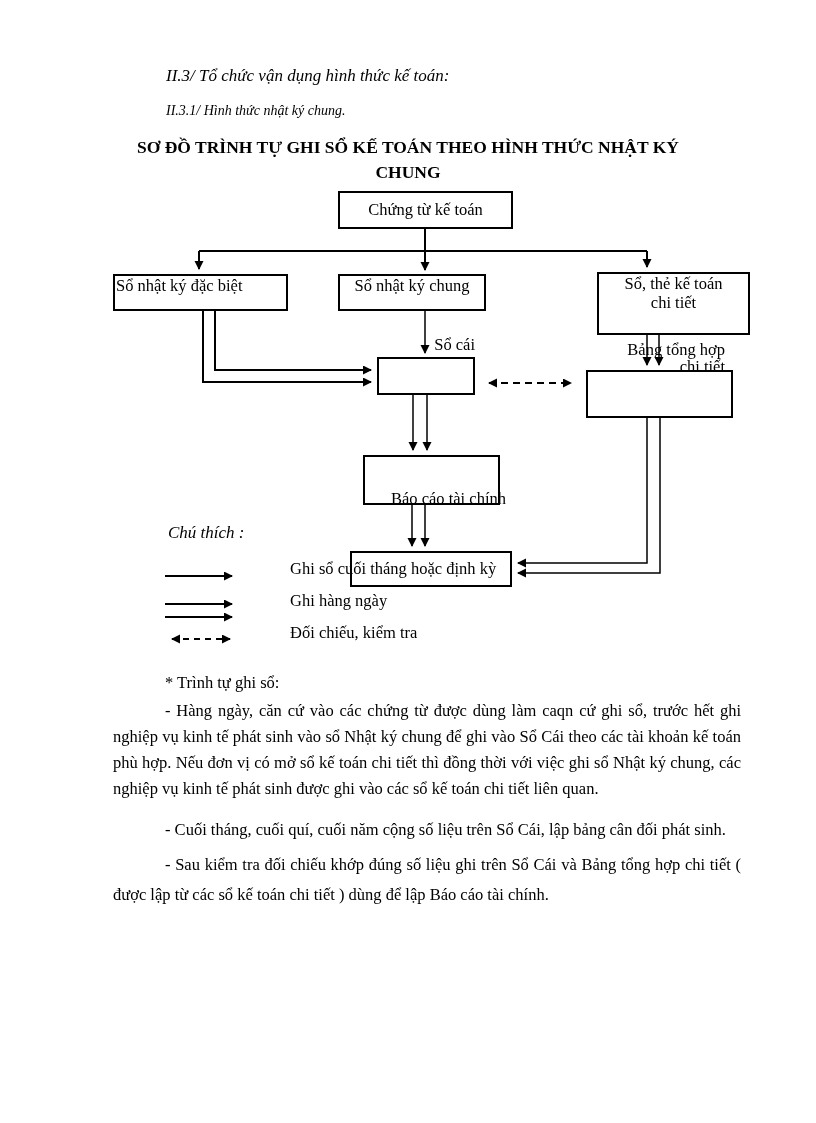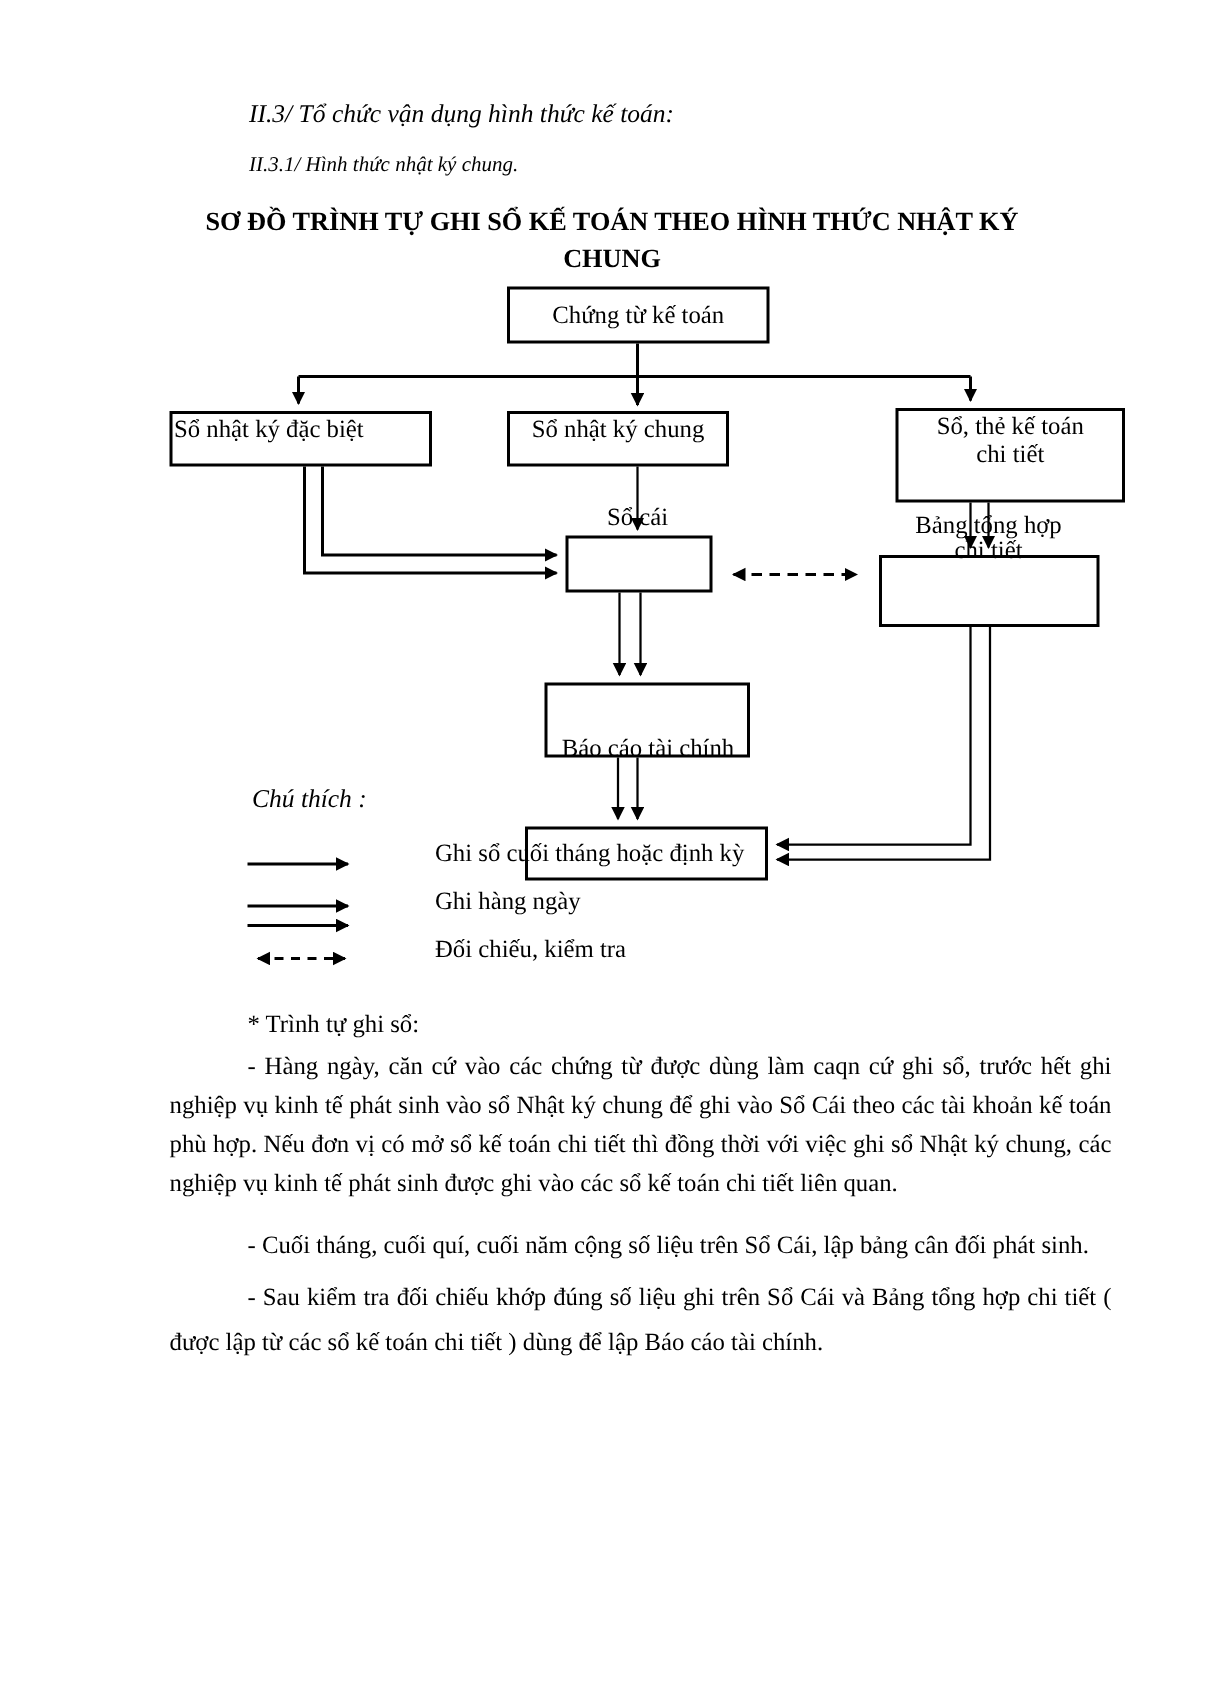--- a/index.html
+++ b/index.html
@@ -25,21 +25,21 @@
     position: absolute; left: 88px; top: 135px; width: 640px;
     text-align: center; font-size: 17.5px; font-weight: bold; line-height: 25px;
   }
   .diagram { position: absolute; left: 0; top: 185px; width: 816px; height: 480px; }
   .dbox {
     position: absolute; border: 2px solid #000; background: #fff;
     font-size: 16.5px; line-height: 19px; text-align: center; z-index: 1;
   }
   .dlabel {
     position: absolute; font-size: 16.5px; line-height: 17px;
-    text-align: center; z-index: 3; background: transparent; white-space: nowrap;
+    text-align: right; z-index: 3; background: transparent; white-space: nowrap;
   }
   .wires { position: absolute; left: 0; top: 0; z-index: 2; pointer-events: none; }
   .wires line, .wires polyline { stroke: #000; fill: none; }
   .legend-title { position: absolute; left: 168px; top: 338px; font-size: 17px; z-index: 3; font-style: italic; }
   .legend-label { position: absolute; left: 290px; font-size: 16.5px; z-index: 3; white-space: nowrap; }
   .body-text {
     position: absolute; left: 113px; top: 670px; width: 628px;
     font-size: 16.5px; text-align: justify;
   }
   .body-text p { margin: 0; text-indent: 52px; }

